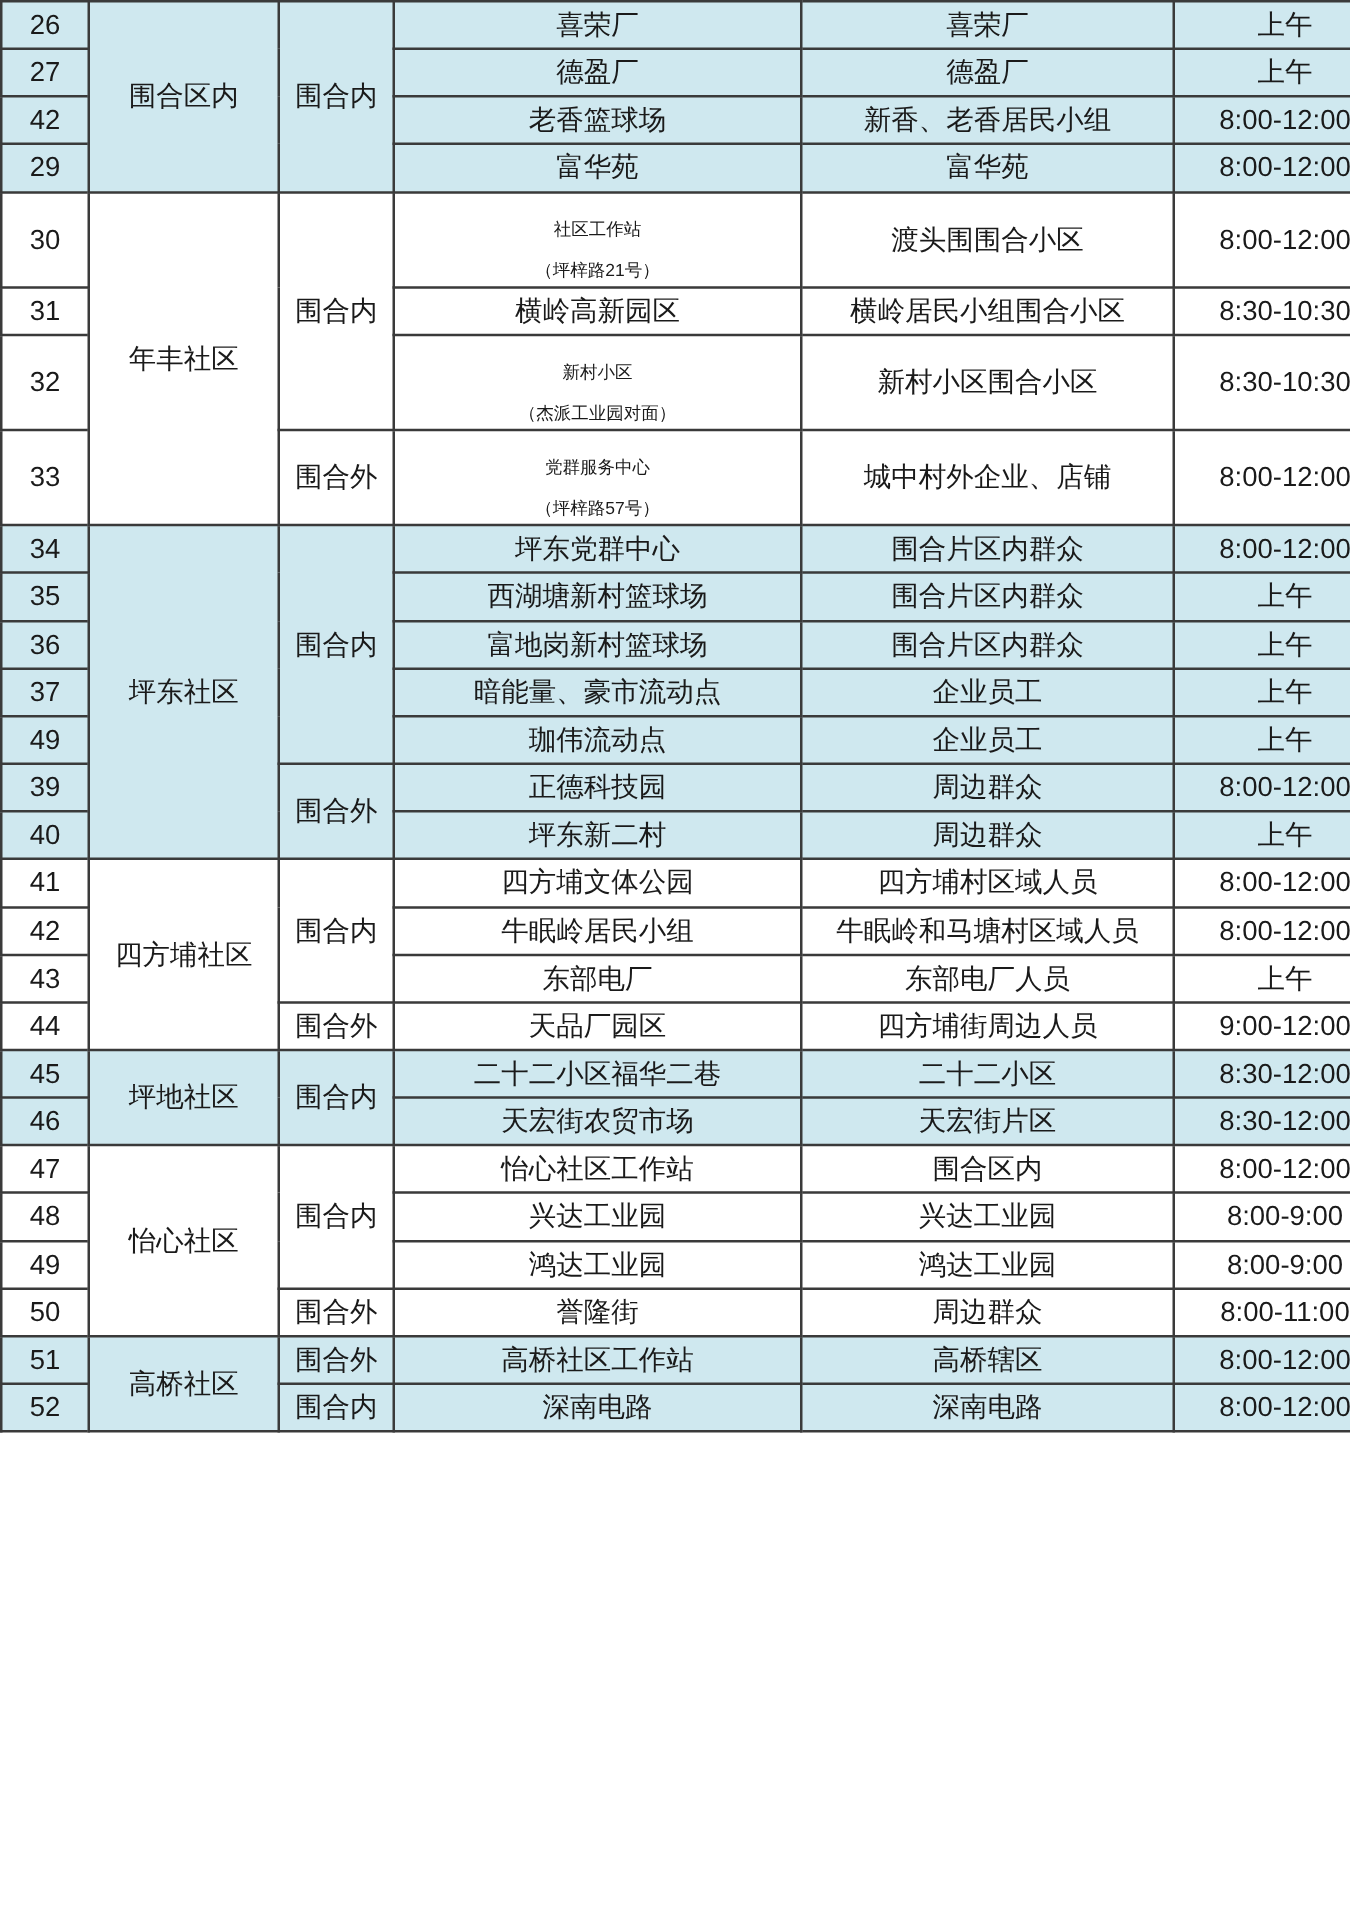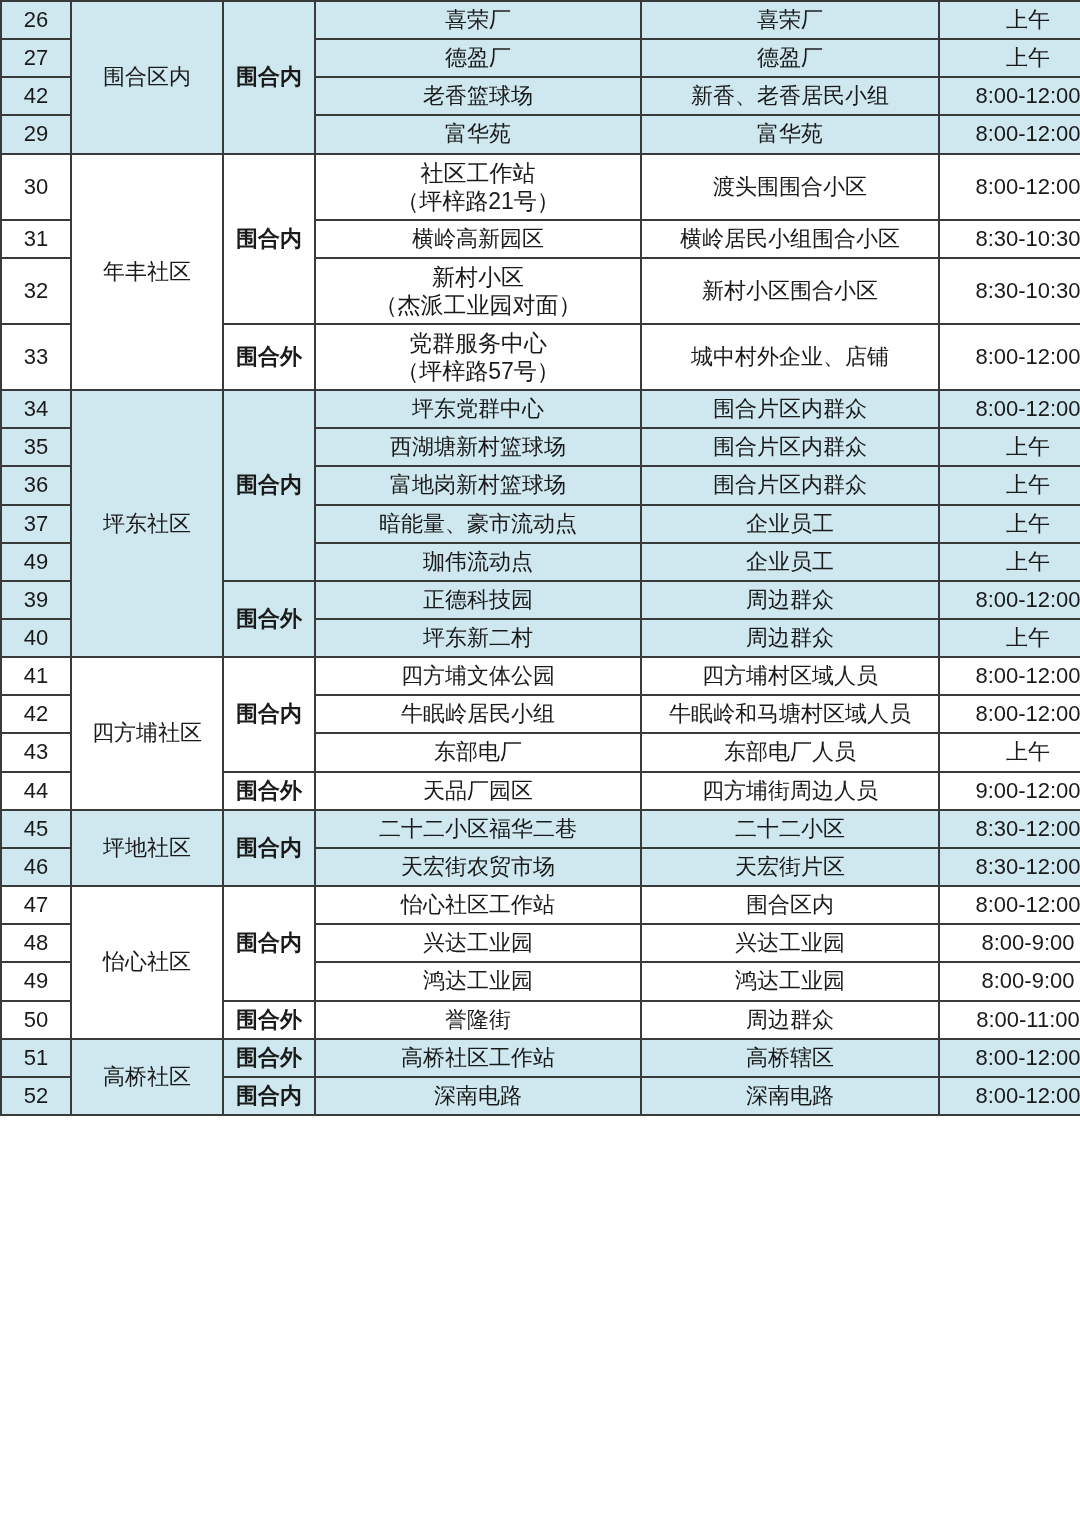--- a/index.html
+++ b/index.html
@@ -28,35 +28,36 @@
     vertical-align: middle;
     font-size: 22px;
     color: #1a1a1a;
     line-height: 1.28;
     padding: 4px 2px;
     font-family: "Liberation Sans", sans-serif;
     word-break: break-all;
   }
   td.c-idx { width: 64px; }
   td.c-comm { width: 146px; }
-  td.c-zone { width: 86px; font-weight: bold; }
+  td.c-zone { width: 86px; }
   td.c-site { width: 320px; }
   td.c-target { width: 292px; }
   td.c-time { width: 172px; }
 
   tr.band td { background: #cfe8ef; }
   tr.plain td { background: #ffffff; }
 
   td.shade { background: #cfe8ef; }
   td.white { background: #ffffff; }
 
   .sub {
     display: block;
-    font-size: 23px;
+    font-size: 14px;
     line-height: 1.22;
+    margin-top: 16px;
   }
 </style>
 </head>
 <body>
 
 <div id="sheet">
   <table class="grid">
     <tbody id="tbody">
         <tr class="band">
           <td class="c-idx shade">26</td>

